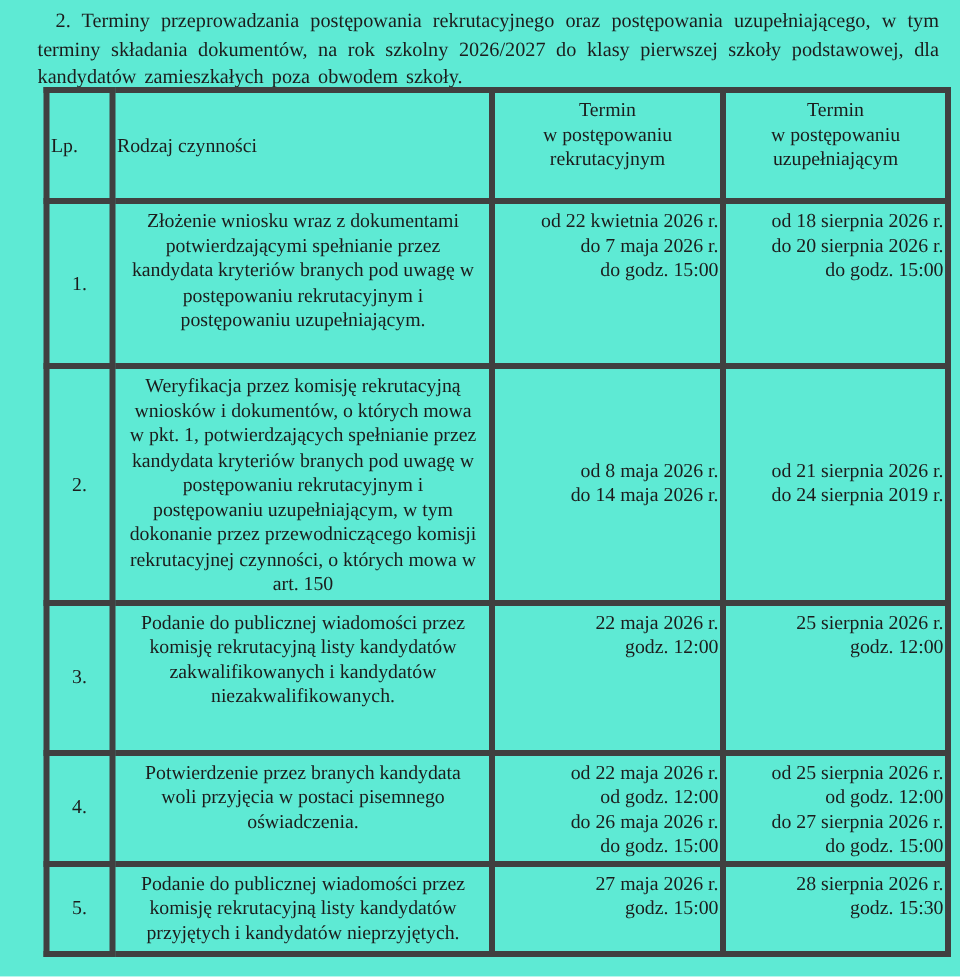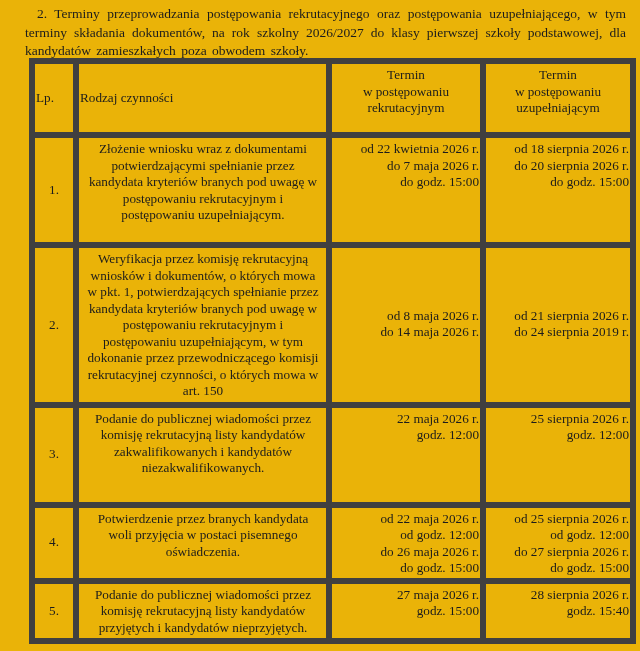--- a/index.html
+++ b/index.html
@@ -4,21 +4,21 @@
 <style>
   html, body {
     margin: 0;
     padding: 0;
     background: #ffffff;
   }
   .page {
     position: relative;
     width: 640px;
     height: 651px;
-    background: #eab308;
+    background: #5eead4;
     font-family: "Liberation Serif", "DejaVu Serif", serif;
     color: #1c1c1c;
     overflow: hidden;
   }
   .intro {
     position: absolute;
     top: 5px;
     left: 25px;
     width: 601px;
     margin: 0;
@@ -30,21 +30,21 @@
   }
   table.schedule {
     position: absolute;
     top: 58px;
     left: 29px;
     border-collapse: collapse;
     table-layout: fixed;
     border: 2px solid #2f2f2f;
   }
   .schedule th, .schedule td {
-    border: 6px solid #404040;
+    border: 4px solid #404040;
     font-weight: normal;
     font-size: 13.2px;
     line-height: 16.5px;
     overflow: hidden;
   }
   .col-lp   { width: 44px; }
   .col-act  { width: 253px; }
   .col-rek  { width: 154px; }
   .col-uzu  { width: 150px; }
 
@@ -150,18 +150,18 @@
 od godz. 12:00
 do 27 sierpnia 2026 r.
 do godz. 15:00</td>
       </tr>
       <tr>
         <td class="c-lp">5.</td>
         <td class="c-act">Podanie do publicznej wiadomości przez komisję rekrutacyjną listy kandydatów przyjętych i kandydatów nieprzyjętych.</td>
         <td class="c-term">27 maja 2026 r.
 godz. 15:00</td>
         <td class="c-term">28 sierpnia 2026 r.
-godz. 15:40</td>
+godz. 15:30</td>
       </tr>
     </tbody>
   </table>
 
 </div>
 
 </body></html>

